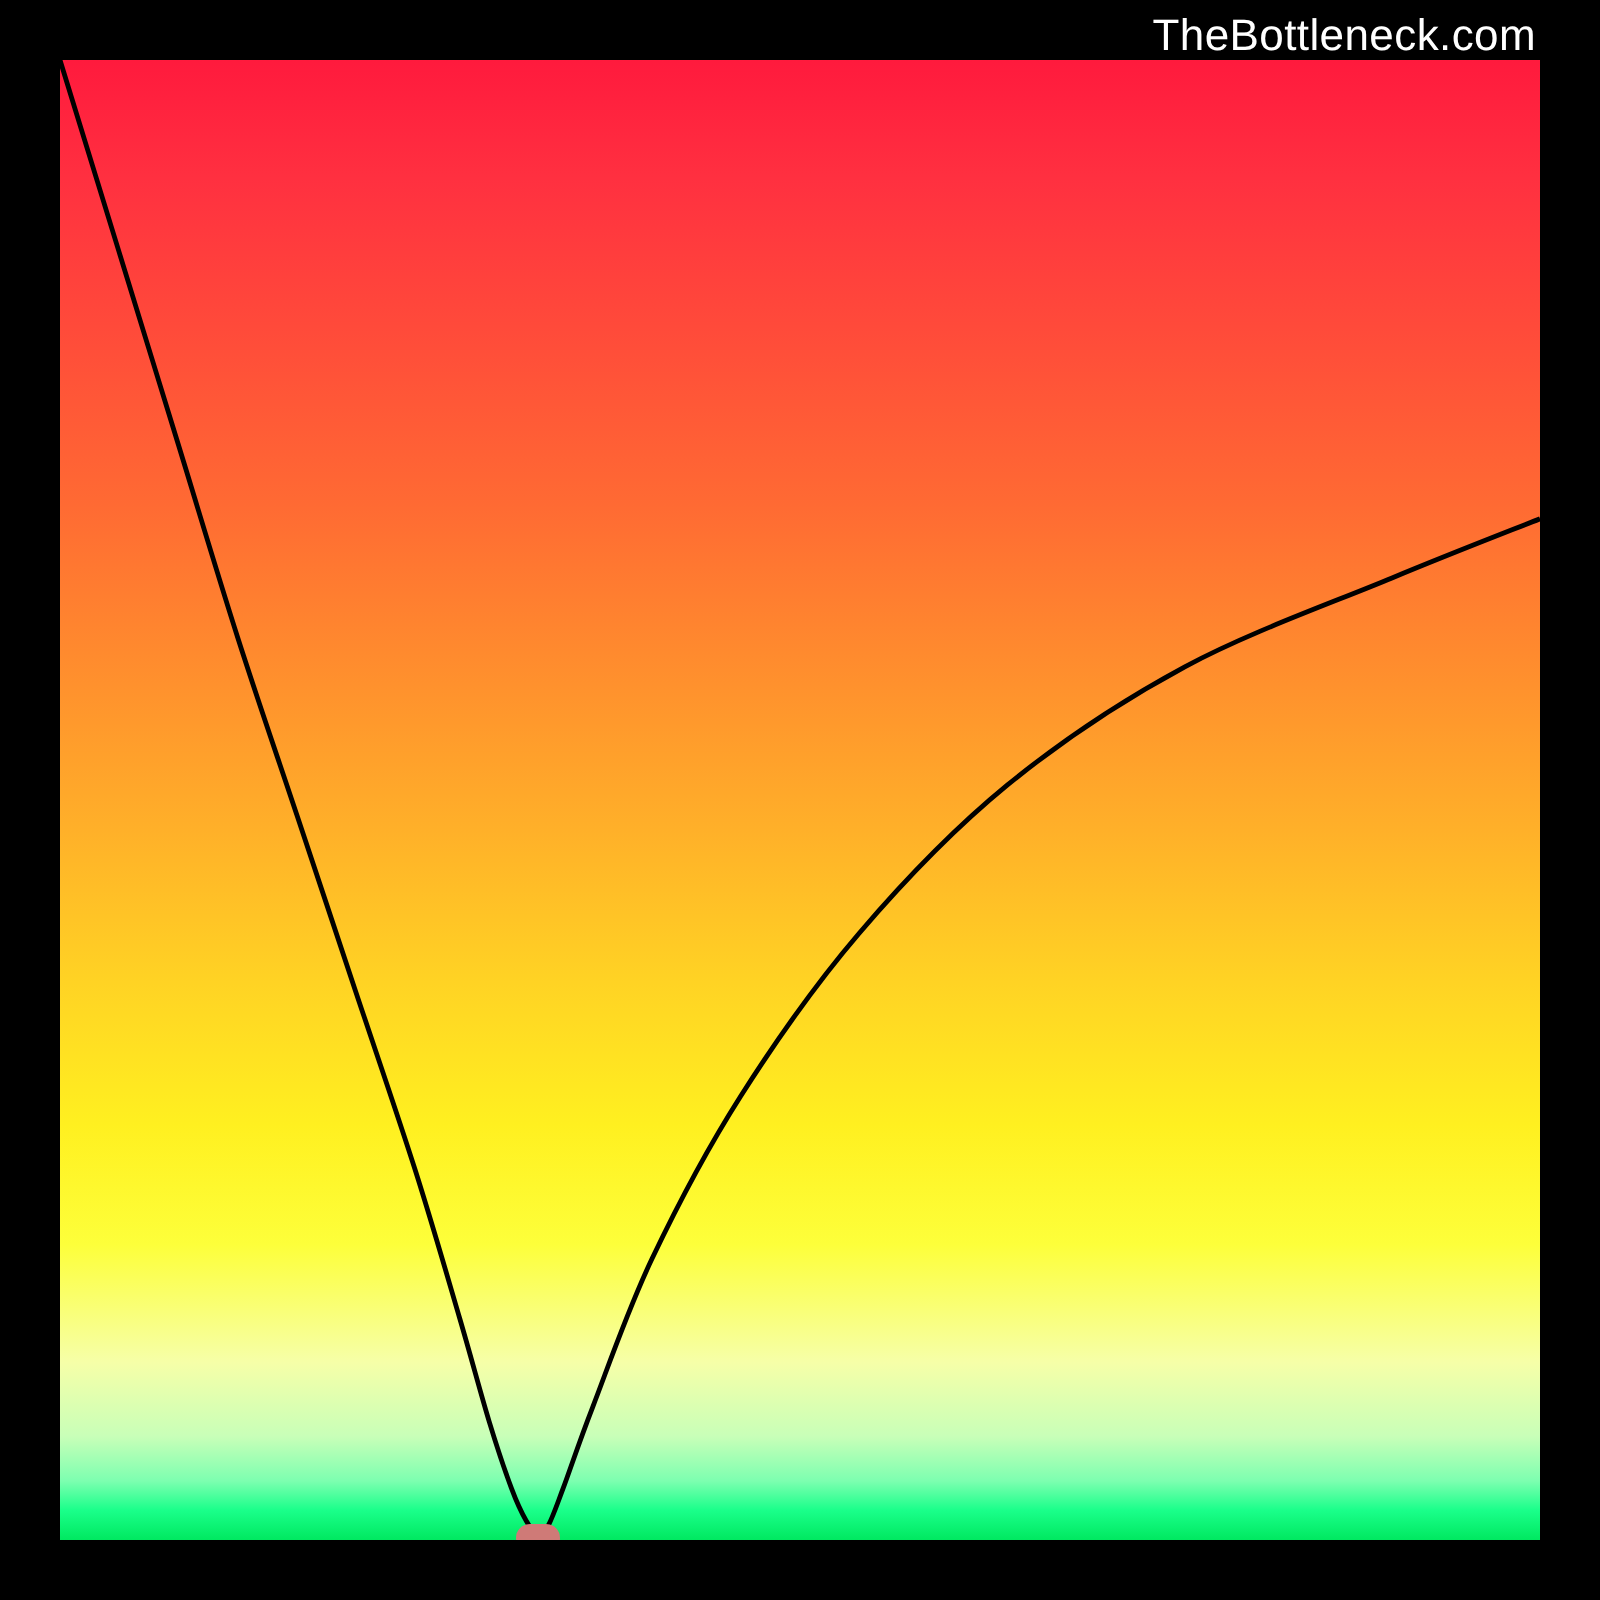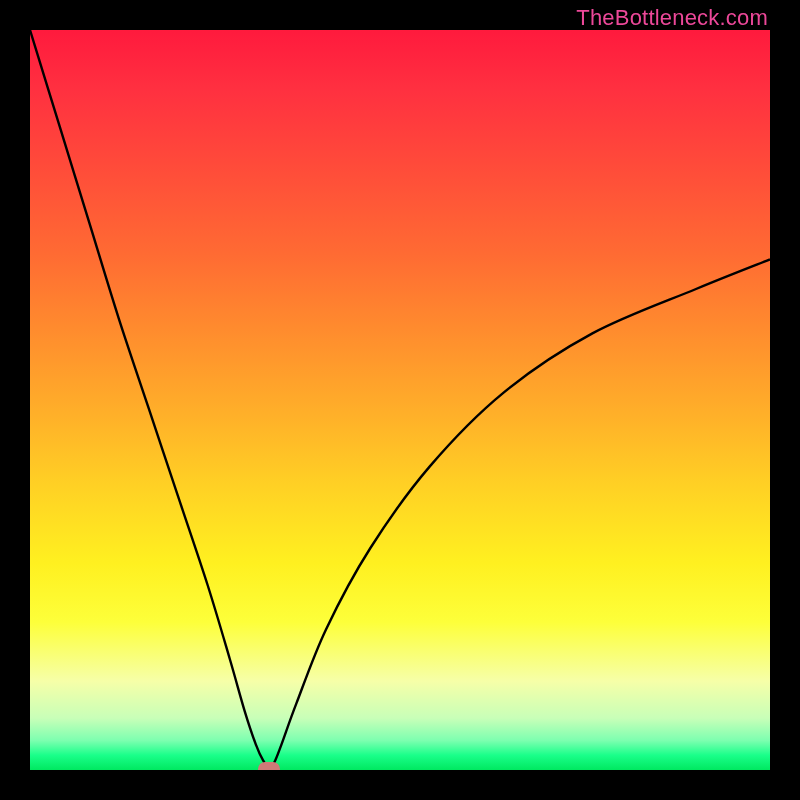--- a/index.html
+++ b/index.html
@@ -57,21 +57,21 @@
     width: 22px;
     height: 14px;
     border-radius: 8px;
     background: #cf7a77;
     transform: translate(-50%, -50%);
   }
   .watermark {
     position: absolute;
     top: 5px;
     right: 32px;
-    color: #ec4899;
+    color: #ffffff;
     font-size: 22px;
     letter-spacing: 0.2px;
     user-select: none;
   }
 </style>
 </head>
 <body>
 
 <div class="frame">
 

